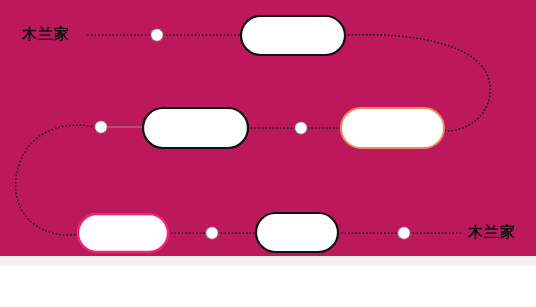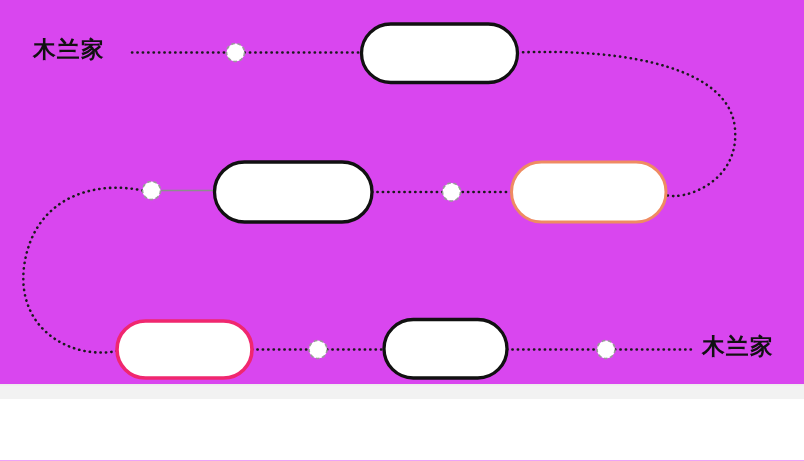--- a/index.html
+++ b/index.html
@@ -7,21 +7,21 @@
     padding: 0;
     background: #ffffff;
   }
   body {
     font-family: "Liberation Sans", "DejaVu Sans", sans-serif;
   }
   #canvas-wrap {
     position: relative;
     width: 536px;
     height: 266px;
-    background: #d946ef;
+    background: #be185d;
     overflow: hidden;
   }
   #flow-svg {
     position: absolute;
     left: 0;
     top: 0;
     display: block;
   }
   .node-shape {
     fill: #ffffff;

